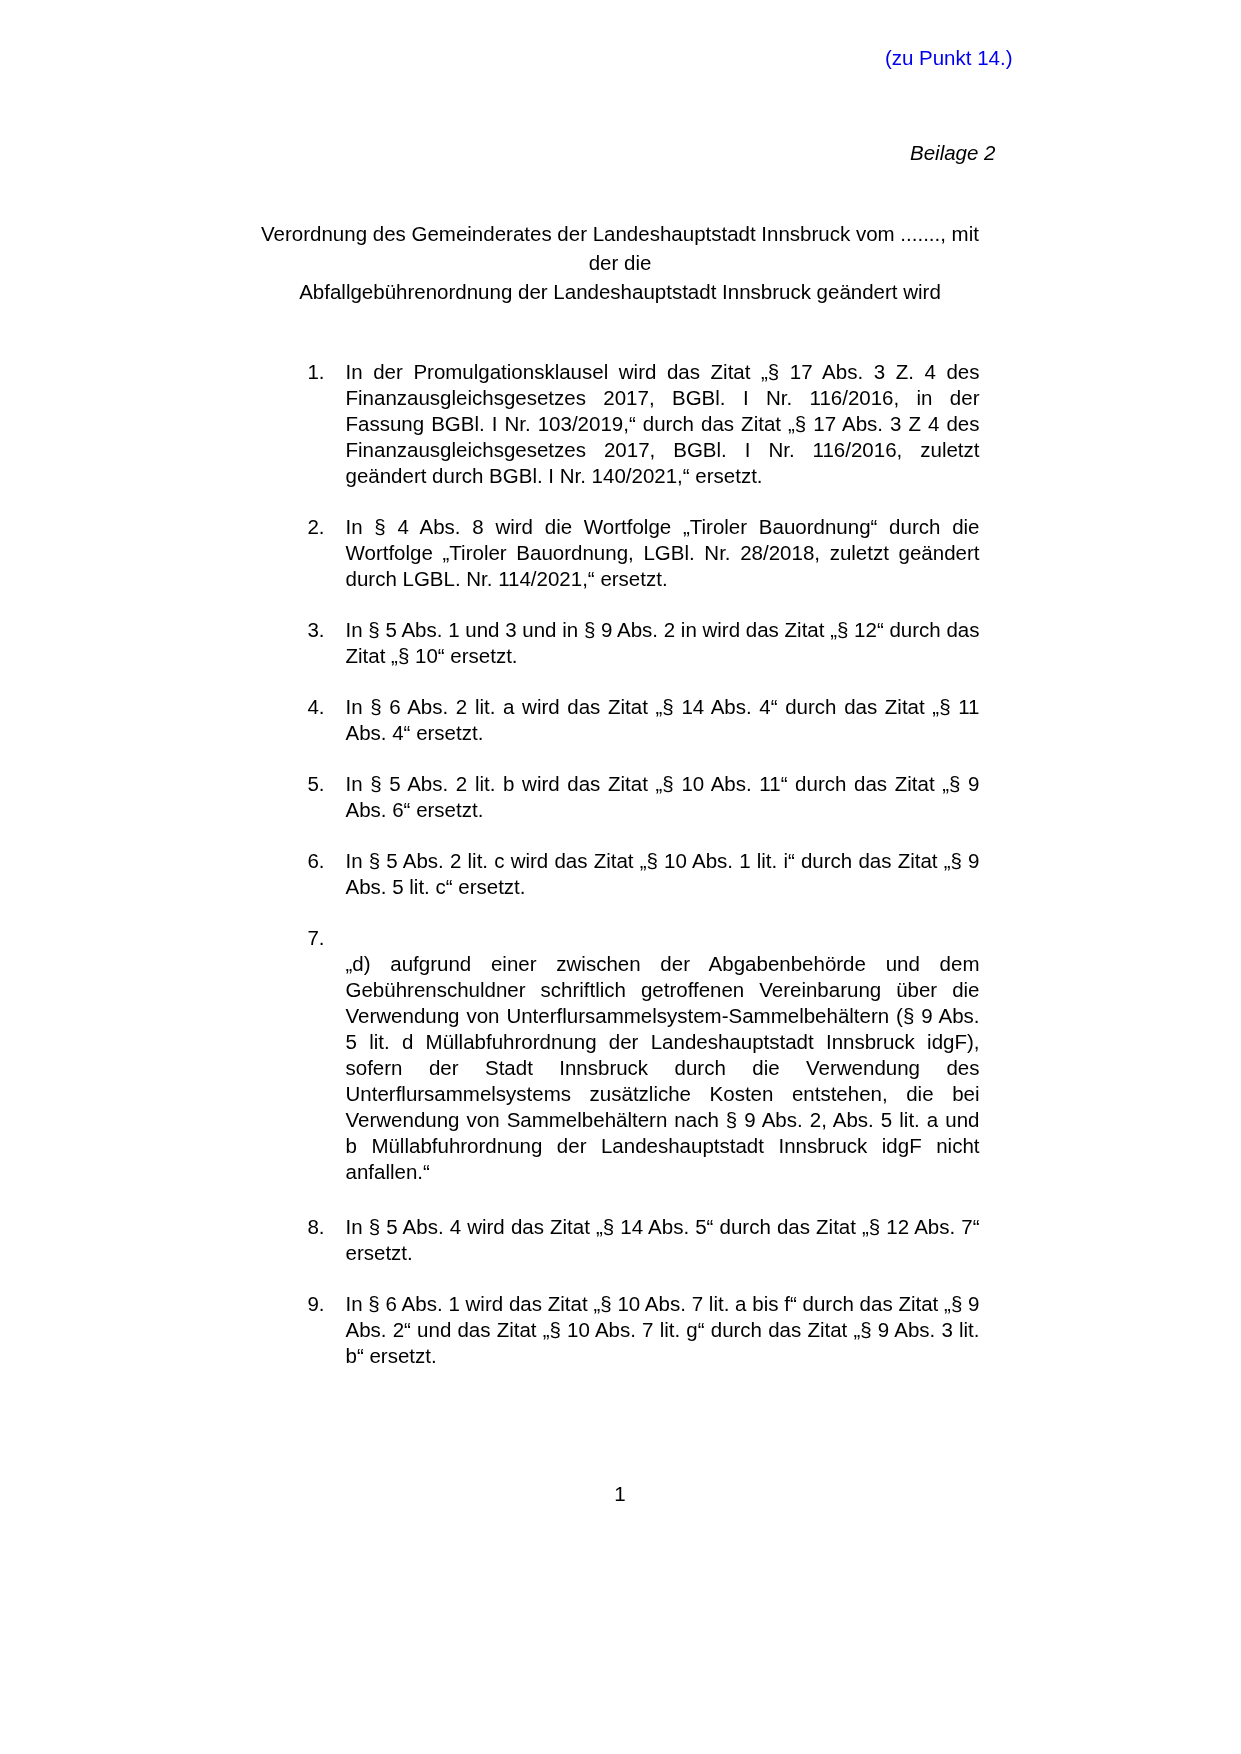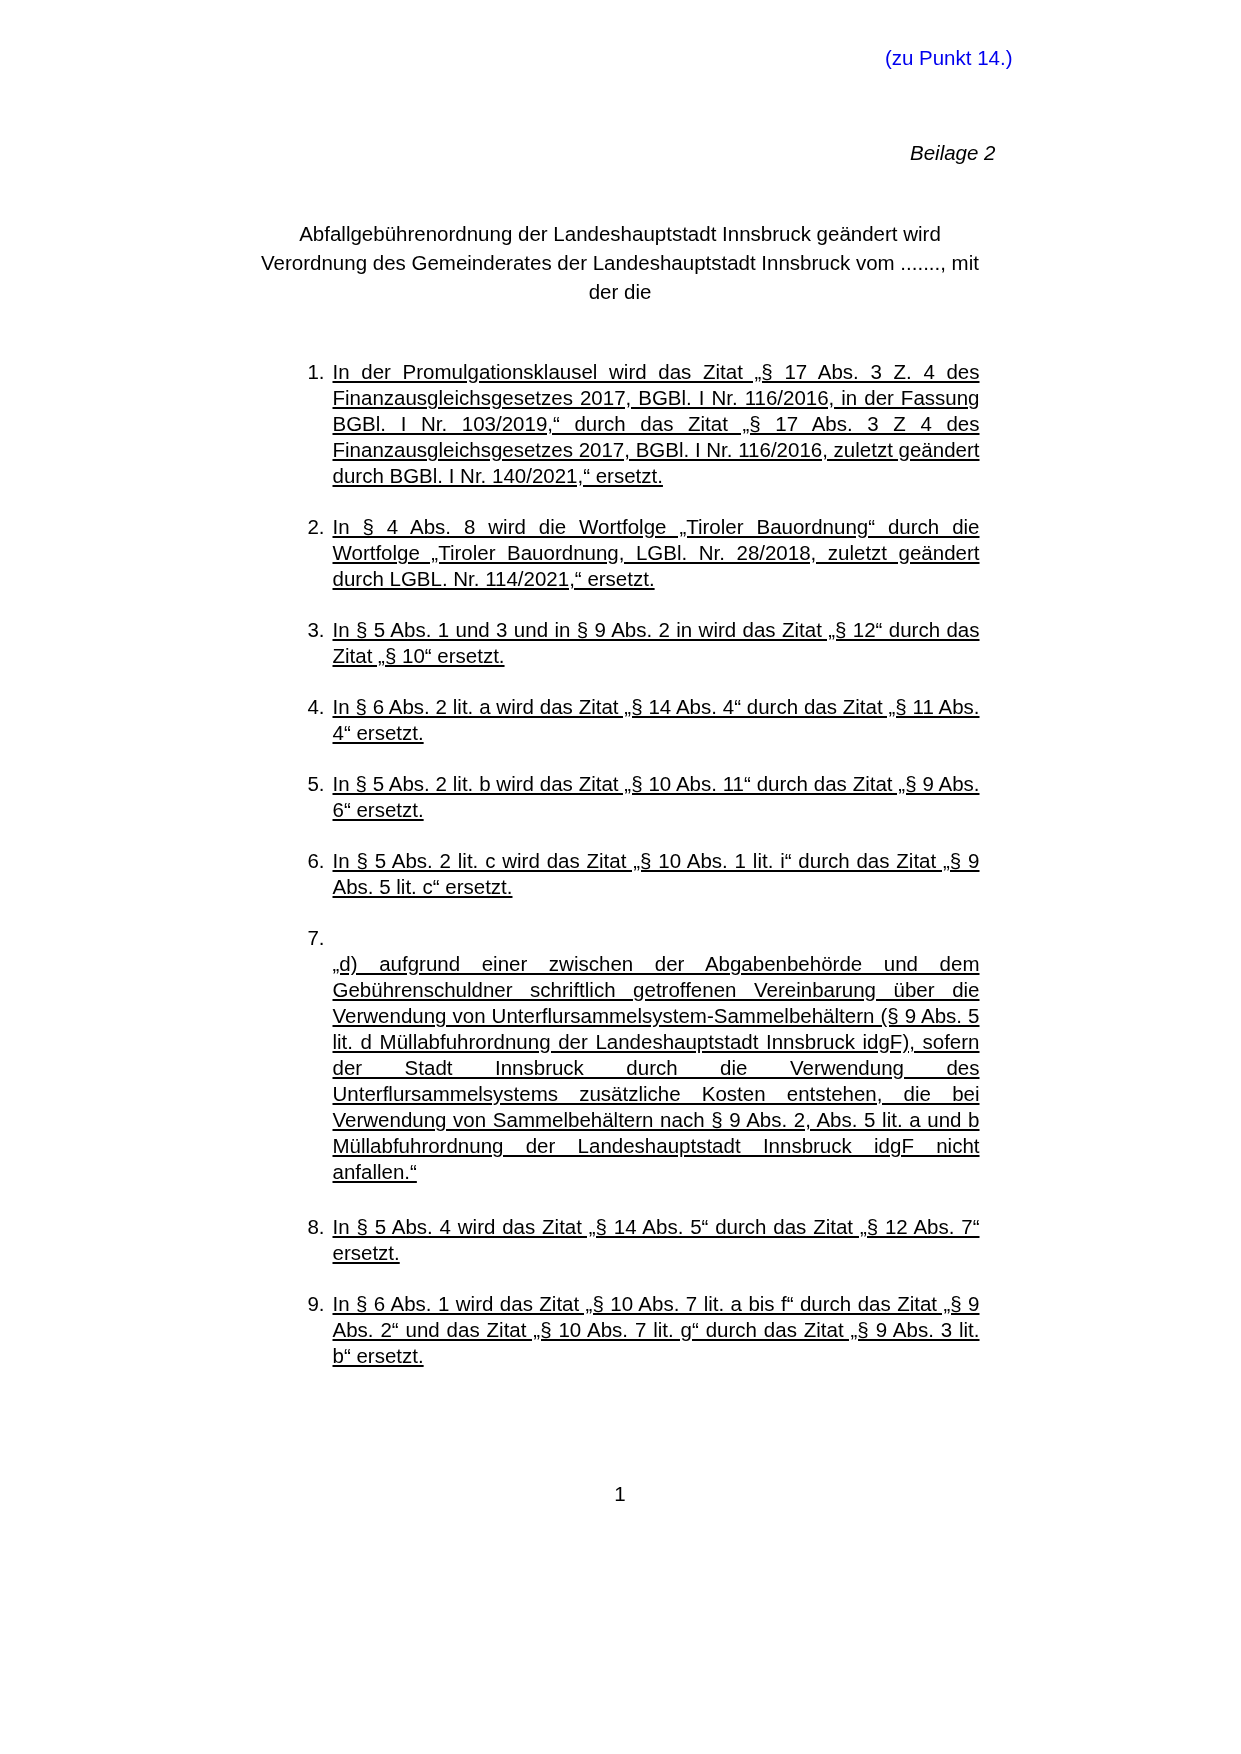--- a/index.html
+++ b/index.html
@@ -53,23 +53,22 @@
     display: flex;
     margin-bottom: 25px;
   }
   .item .num {
     flex: 0 0 64px;
     text-align: right;
     white-space: nowrap;
   }
   .item .body {
     flex: 1 1 auto;
-    margin-left: 8px;
+    margin-left: 21px;
     text-align: justify;
-    text-decoration: underline;
   }
   .quote {
     margin-top: 26px;
     margin-bottom: 4px;
     text-align: justify;
   }
   .page-number {
     margin-top: 112px;
     text-align: center;
   }
@@ -77,22 +76,22 @@
 </head>
 <body>
 
 <div class="page">
 
   <div class="annotation">(zu Punkt 14.)</div>
 
   <div class="attachment">Beilage 2</div>
 
   <div class="doc-title">
+    <div>Verordnung des Gemeinderates der Landeshauptstadt Innsbruck vom ......., mit der die</div>
     <div>Abfallgebührenordnung der Landeshauptstadt Innsbruck geändert wird</div>
-    <div>Verordnung des Gemeinderates der Landeshauptstadt Innsbruck vom ......., mit der die</div>
   </div>
 
 
 
   <div class="amendments">
 
     <div class="item">
       <span class="num">1.</span>
       <div class="body">In der Promulgationsklausel wird das Zitat „§ 17 Abs. 3 Z. 4 des Finanzausgleichs­gesetzes 2017, BGBl. I Nr. 116/2016, in der Fassung BGBl. I Nr. 103/2019,“ durch das Zitat „§ 17 Abs. 3 Z 4 des Finanzausgleichsgesetzes 2017, BGBl. I Nr. 116/2016, zuletzt geändert durch BGBl. I Nr. 140/2021,“ ersetzt.</div>
     </div>

